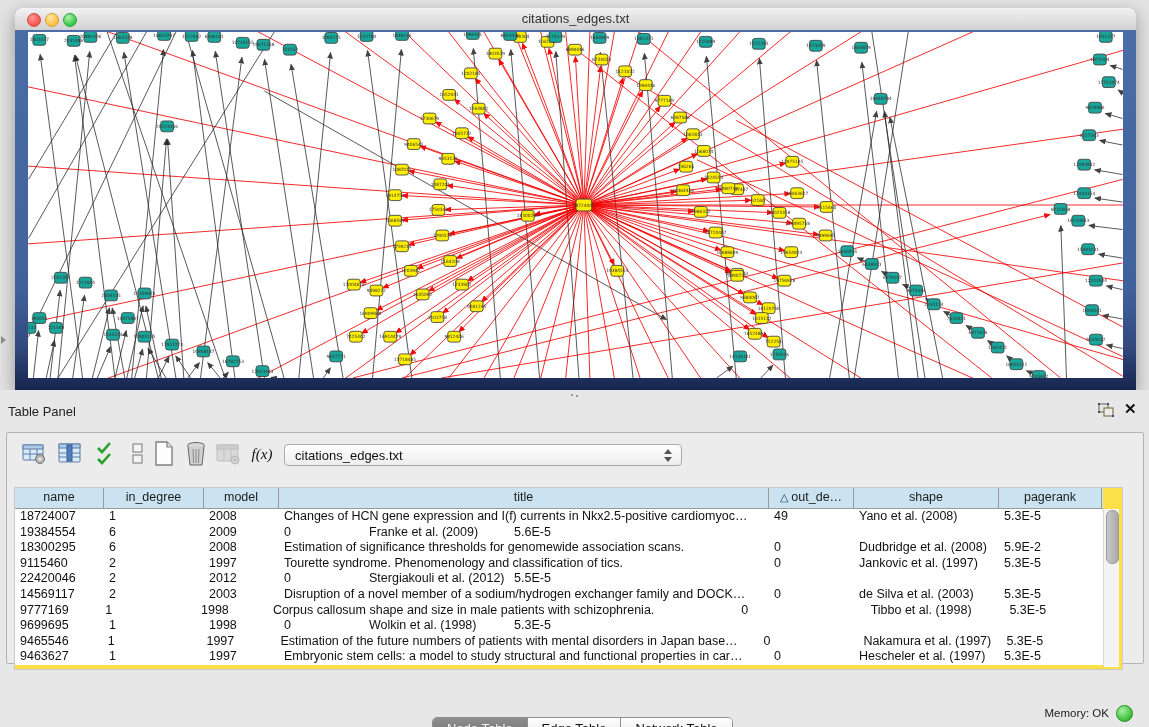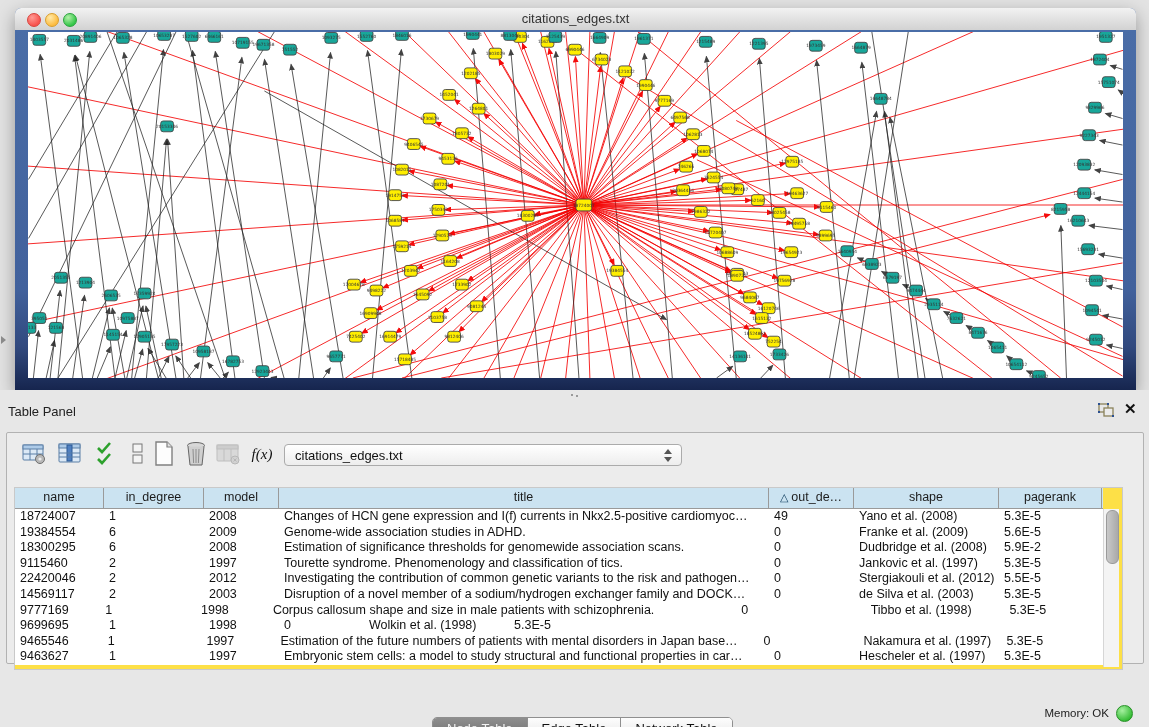--- a/index.html
+++ b/index.html
@@ -910,21 +910,20 @@
             <div class="td" style="width: 75px;">2008</div>
             <div class="td" style="width: 490px;">Changes of HCN gene expression and I(f) currents in Nkx2.5-positive cardiomyoc…</div>
             <div class="td" style="width: 85px;">49</div>
             <div class="td" style="width: 145px;">Yano et al. (2008)</div>
             <div class="td" style="width: 103px;">5.3E-5</div>
           </div>
           <div class="tr">
             <div class="td" style="width: 89px;">19384554</div>
             <div class="td" style="width: 100px;">6</div>
             <div class="td" style="width: 75px;">2009</div>
-            <div class="td" style="width: 490px;">Genome-wide association studies in ADHD.</div>
             <div class="td" style="width: 85px;">0</div>
             <div class="td" style="width: 145px;">Franke et al. (2009)</div>
             <div class="td" style="width: 103px;">5.6E-5</div>
           </div>
           <div class="tr">
             <div class="td" style="width: 89px;">18300295</div>
             <div class="td" style="width: 100px;">6</div>
             <div class="td" style="width: 75px;">2008</div>
             <div class="td" style="width: 490px;">Estimation of significance thresholds for genomewide association scans.</div>
             <div class="td" style="width: 85px;">0</div>
@@ -937,21 +936,20 @@
             <div class="td" style="width: 75px;">1997</div>
             <div class="td" style="width: 490px;">Tourette syndrome. Phenomenology and classification of tics.</div>
             <div class="td" style="width: 85px;">0</div>
             <div class="td" style="width: 145px;">Jankovic et al. (1997)</div>
             <div class="td" style="width: 103px;">5.3E-5</div>
           </div>
           <div class="tr">
             <div class="td" style="width: 89px;">22420046</div>
             <div class="td" style="width: 100px;">2</div>
             <div class="td" style="width: 75px;">2012</div>
-            <div class="td" style="width: 490px;">Investigating the contribution of common genetic variants to the risk and pathogen…</div>
             <div class="td" style="width: 85px;">0</div>
             <div class="td" style="width: 145px;">Stergiakouli et al. (2012)</div>
             <div class="td" style="width: 103px;">5.5E-5</div>
           </div>
           <div class="tr">
             <div class="td" style="width: 89px;">14569117</div>
             <div class="td" style="width: 100px;">2</div>
             <div class="td" style="width: 75px;">2003</div>
             <div class="td" style="width: 490px;">Disruption of a novel member of a sodium/hydrogen exchanger family and DOCK…</div>
             <div class="td" style="width: 85px;">0</div>

